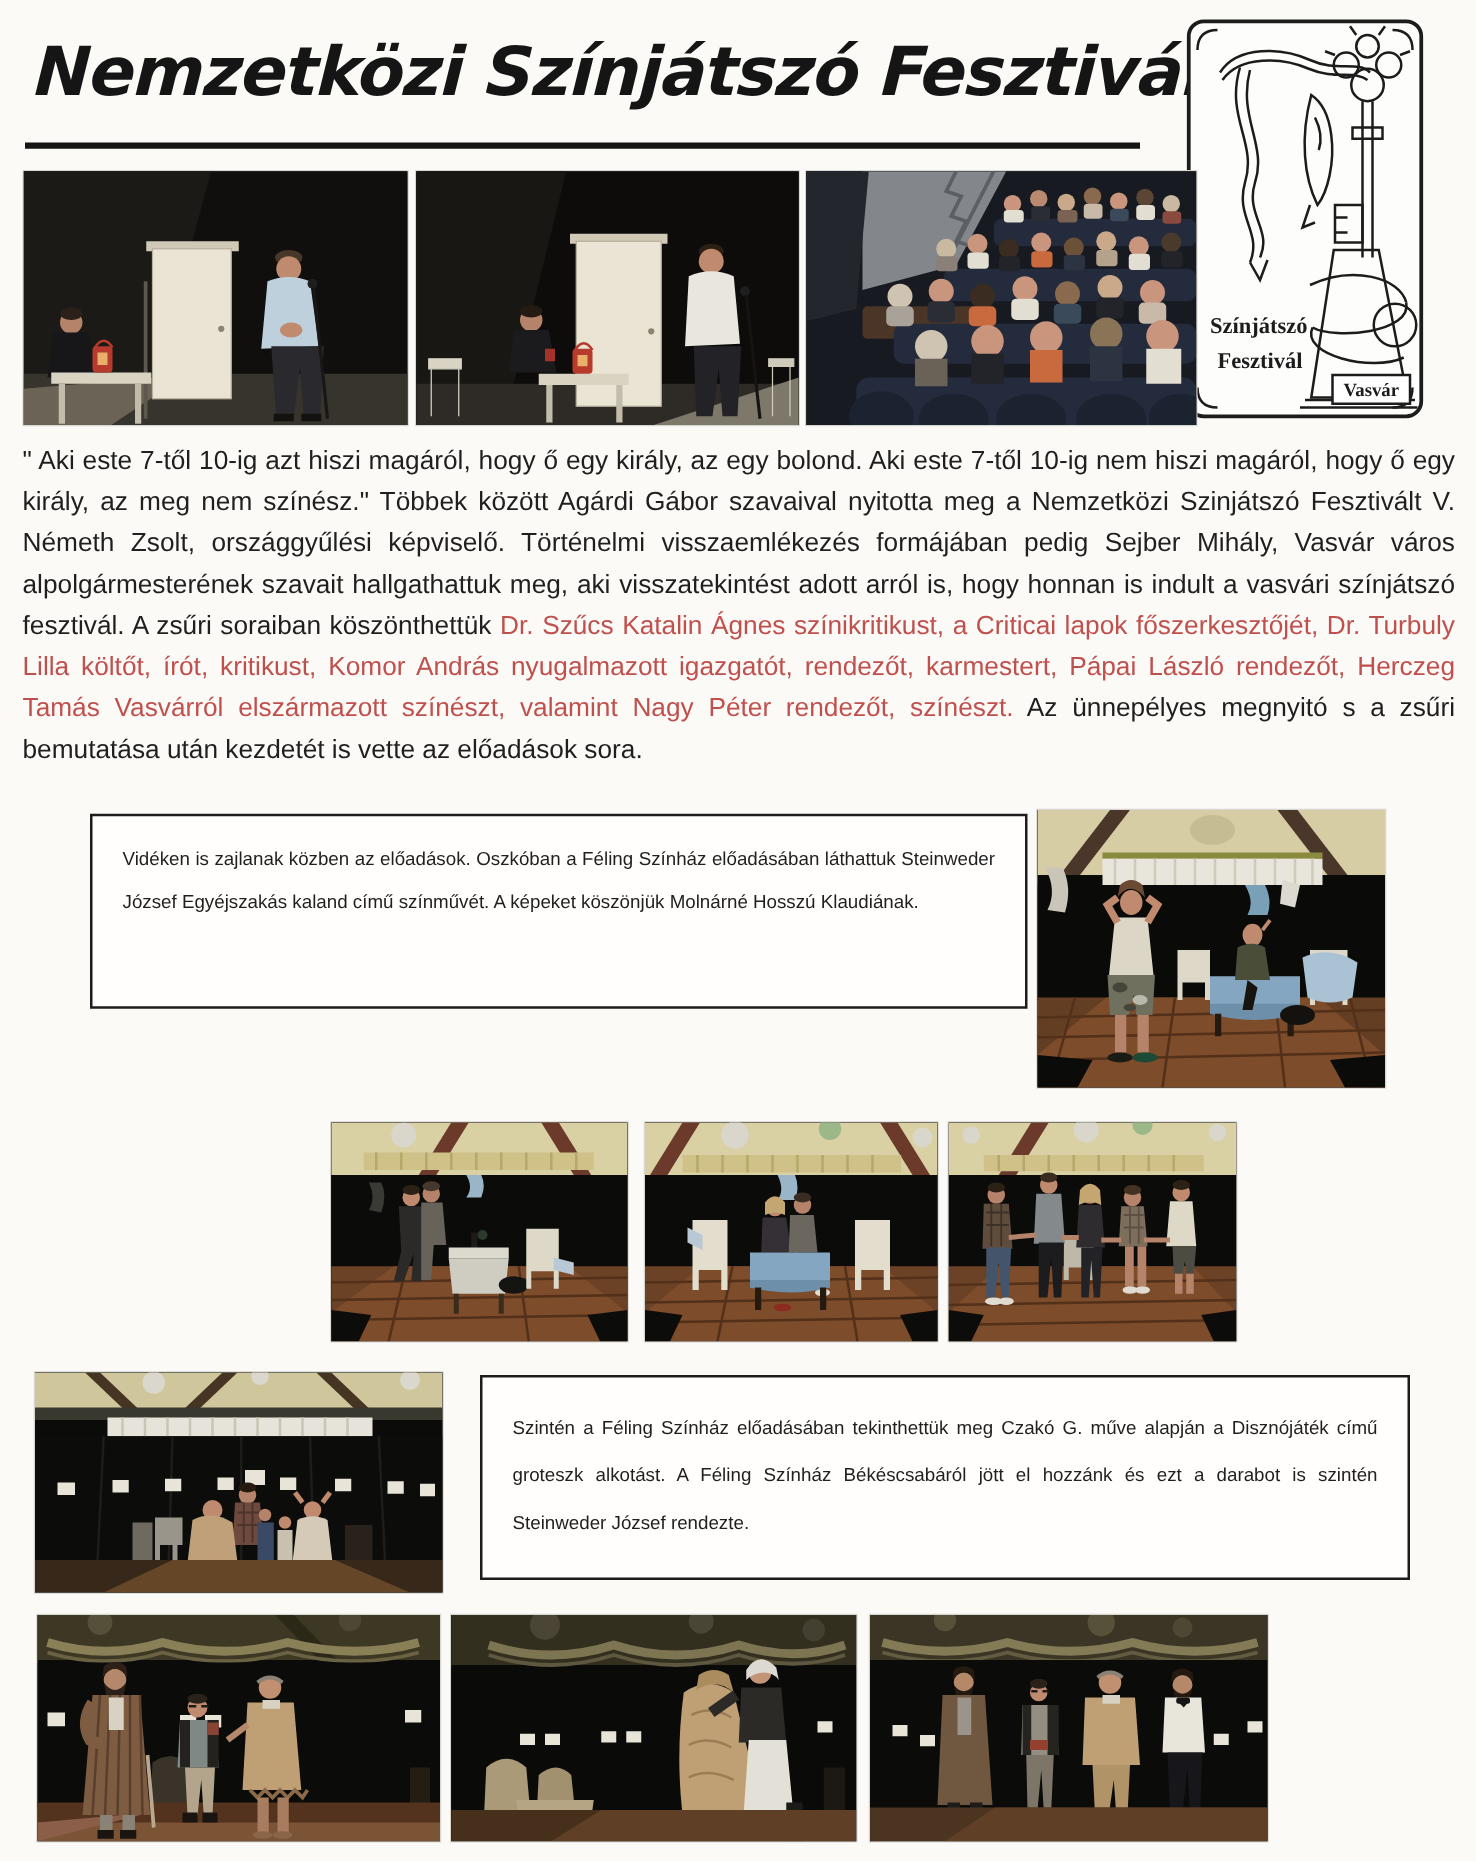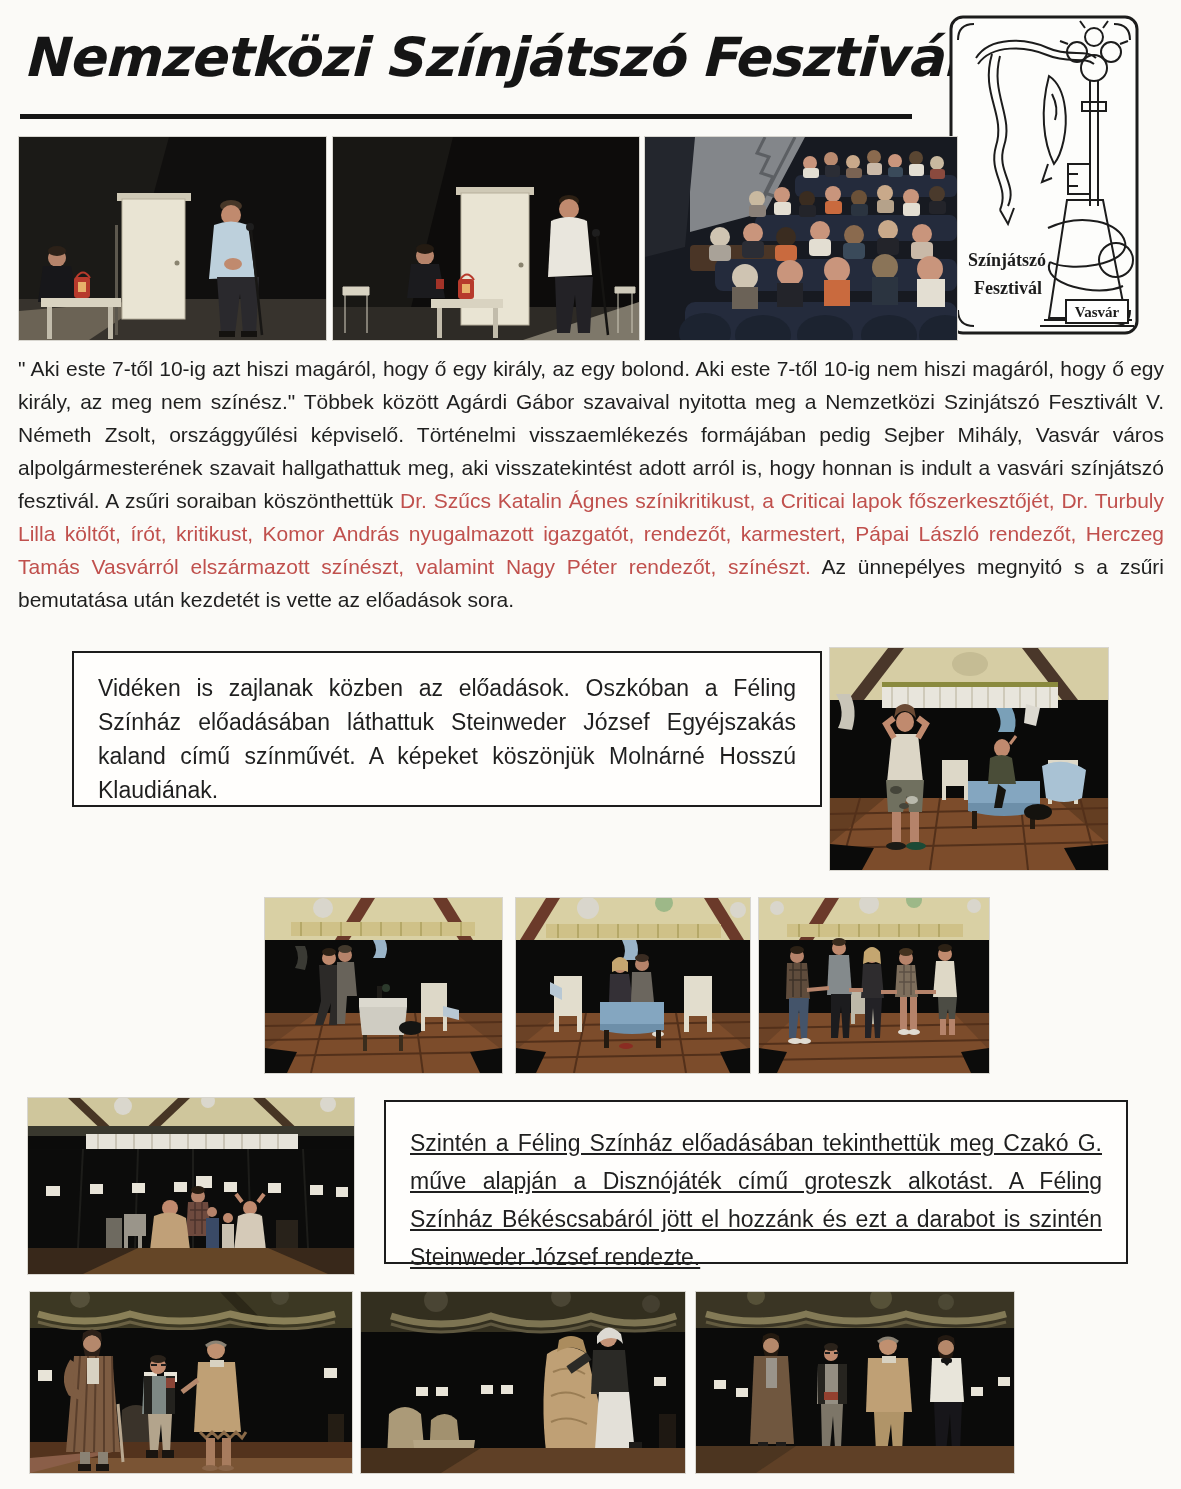--- a/index.html
+++ b/index.html
@@ -20,24 +20,24 @@
   .photo svg{display:block;width:100%;height:100%;}
   .intro{
     position:absolute;left:18px;top:352px;width:1146px;
     font-size:21px;line-height:33px;text-align:justify;color:#1f1f1f;
   }
   .red{color:#c0504d;}
   .textbox{
     position:absolute;border:2px solid #1c1c1c;background:#fffefc;
     text-align:justify;color:#1f1f1f;box-sizing:border-box;
   }
-  .textbox .inner{padding:18px 24px;font-size:23px;}
+  .textbox .inner{padding:18px 24px;font-size:15px;}
   #box1{left:72px;top:651px;width:750px;height:156px;}
   #box1 .inner{line-height:34px;}
-  #box2{left:384px;top:1100px;width:744px;height:164px;text-decoration:underline;}
+  #box2{left:384px;top:1100px;width:744px;height:164px;}
   #box2 .inner{line-height:38px;padding-top:22px;}
   .logo svg{display:block;width:100%;height:100%;}
   .logo text{font-family:"Liberation Serif",serif;font-weight:bold;fill:#1c1c1c;}
 </style>
 </head>
 <body>
 
 <div class="page">
 
   <div class="title">Nemzetközi Színjátszó Fesztivál</div>

